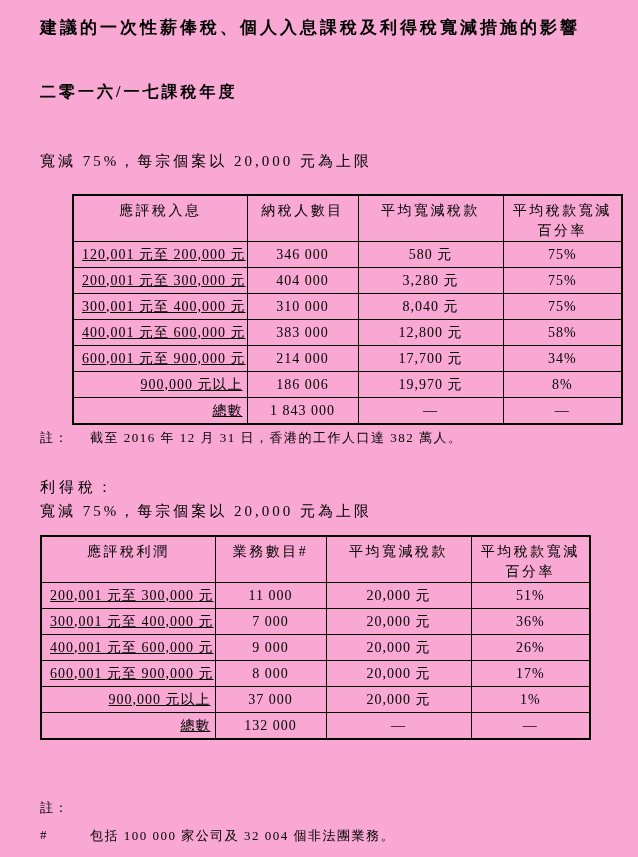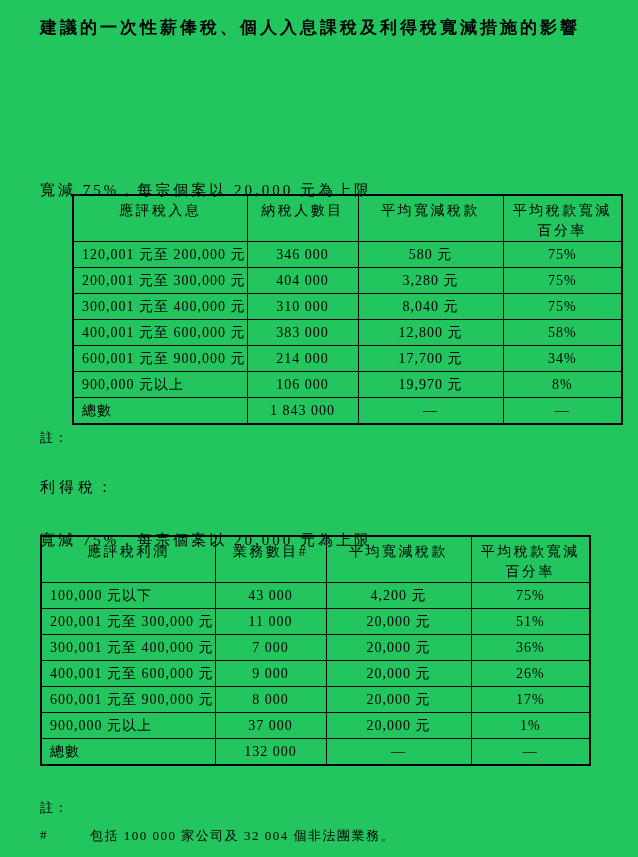--- a/index.html
+++ b/index.html
@@ -1,41 +1,41 @@
 <!DOCTYPE html>
 <html><head>
 <meta charset="utf-8">
 <style>
   html, body { margin: 0; padding: 0; background: #ffffff; }
   .page {
     position: relative;
     width: 638px;
     height: 857px;
-    background: #22c55e;
+    background: #f9a8d4;
     color: #000000;
     font-family: "Liberation Serif", "DejaVu Serif", serif;
     overflow: hidden;
   }
   .doc-title {
     position: absolute; left: 40px; top: 16px;
     font-size: 17px; font-weight: 700; letter-spacing: 3px;
     white-space: nowrap;
   }
   .year-heading {
     position: absolute; left: 40px; top: 82px;
     font-size: 16px; font-weight: 700; letter-spacing: 3px;
     white-space: nowrap;
   }
   .sec-heading {
     position: absolute; left: 40px;
     font-size: 15px; letter-spacing: 4px; white-space: nowrap;
   }
   .sec-sub {
     position: absolute; left: 40px;
-    font-size: 15px; letter-spacing: 3px; white-space: nowrap; margin-top: 29px;
+    font-size: 15px; letter-spacing: 3px; white-space: nowrap;
   }
   .st-heading { top: 128px; }
   .st-reduction { top: 152px; }
   .pt-heading { top: 478px; }
   .pt-reduction { top: 502px; }
 
   .data-table {
     position: absolute; left: 40px;
     width: 549px;
     border-collapse: collapse;
@@ -63,22 +63,23 @@
   .data-table td {
     border: 1px solid #000;
     height: 25px;
     text-align: center;
     letter-spacing: 1px;
     padding: 0 4px;
     vertical-align: middle;
     white-space: nowrap;
   }
   .data-table td:first-child {
-    text-align: left;
+    text-align: right;
     padding-left: 8px;
+    text-decoration: underline;
   }
   .note {
     position: absolute; left: 40px;
     display: flex;
     font-size: 13px;
     letter-spacing: 1.5px;
     width: 570px;
     white-space: nowrap;
   }
   .note .note-label { width: 50px; flex: none; }
@@ -86,20 +87,21 @@
   .pt-note { top: 799px; }
   .pt-footnote { top: 827px; }
 </style>
 </head>
 <body>
 
 <div class="page">
 
   <div class="doc-title">建議的一次性薪俸稅、個人入息課稅及利得稅寬減措施的影響</div>
 
+  <div class="year-heading">二零一六/一七課稅年度</div>
 
   <div class="sec-sub st-reduction">寬減 75%，每宗個案以 20,000 元為上限</div>
 
   <table class="data-table st-table">
     <colgroup>
       <col class="c1">
         <col class="c2">
         <col class="c3">
         <col class="c4">
     </colgroup>
@@ -138,35 +140,36 @@
           <td>58%</td>
         </tr>
         <tr>
           <td>600,001 元至 900,000 元</td>
           <td>214 000</td>
           <td>17,700 元</td>
           <td>34%</td>
         </tr>
         <tr>
           <td>900,000 元以上</td>
-          <td>106 000</td>
+          <td>186 006</td>
           <td>19,970 元</td>
           <td>8%</td>
         </tr>
         <tr>
           <td>總數</td>
           <td>1 843 000</td>
           <td>—</td>
           <td>—</td>
         </tr>
       </tbody>
   </table>
 
   <div class="note st-note">
     <span class="note-label">註：</span>
+    <span class="note-text">截至 2016 年 12 月 31 日，香港的工作人口達 382 萬人。</span>
   </div>
 
   <div class="sec-heading pt-heading">利得稅：</div>
   <div class="sec-sub pt-reduction">寬減 75%，每宗個案以 20,000 元為上限</div>
 
   <table class="data-table pt-table">
     <colgroup>
       <col class="c1">
         <col class="c2">
         <col class="c3">
@@ -176,26 +179,20 @@
       <tr>
           <th>應評稅利潤</th>
           <th>業務數目#</th>
           <th>平均寬減稅款</th>
           <th>平均稅款寬減
 百分率</th>
         </tr>
     </thead>
     <tbody>
         <tr>
-          <td>100,000 元以下</td>
-          <td>43 000</td>
-          <td>4,200 元</td>
-          <td>75%</td>
-        </tr>
-        <tr>
           <td>200,001 元至 300,000 元</td>
           <td>11 000</td>
           <td>20,000 元</td>
           <td>51%</td>
         </tr>
         <tr>
           <td>300,001 元至 400,000 元</td>
           <td>7 000</td>
           <td>20,000 元</td>
           <td>36%</td>

